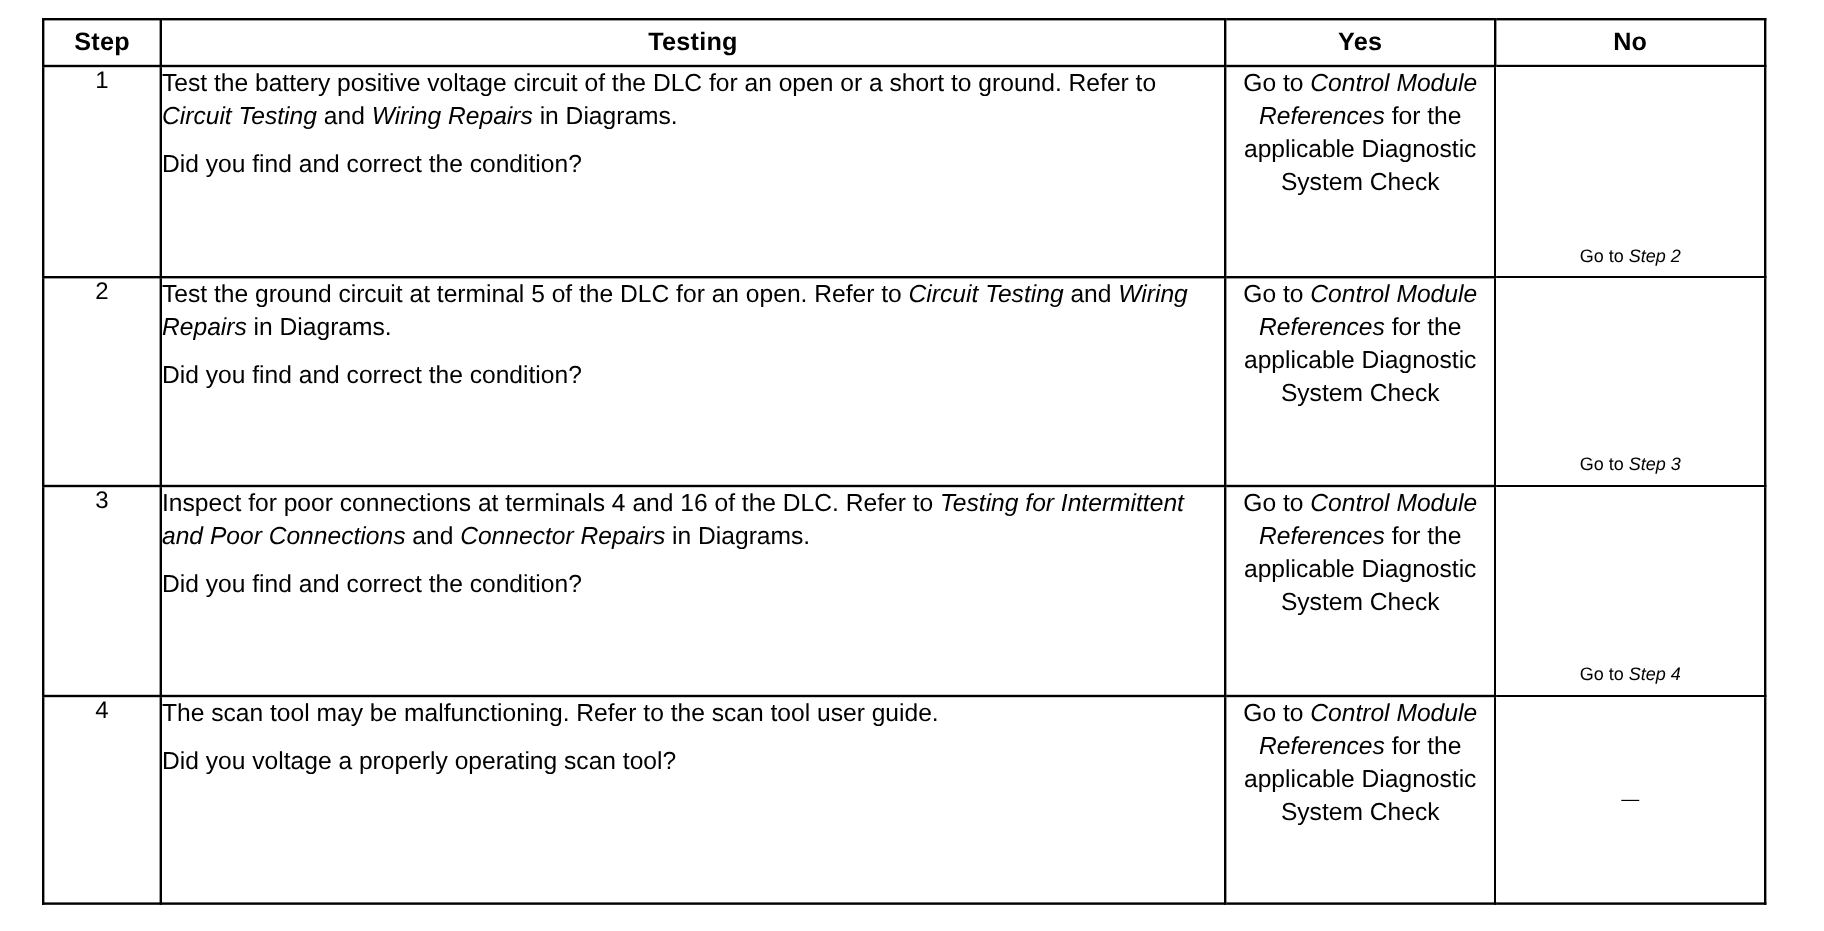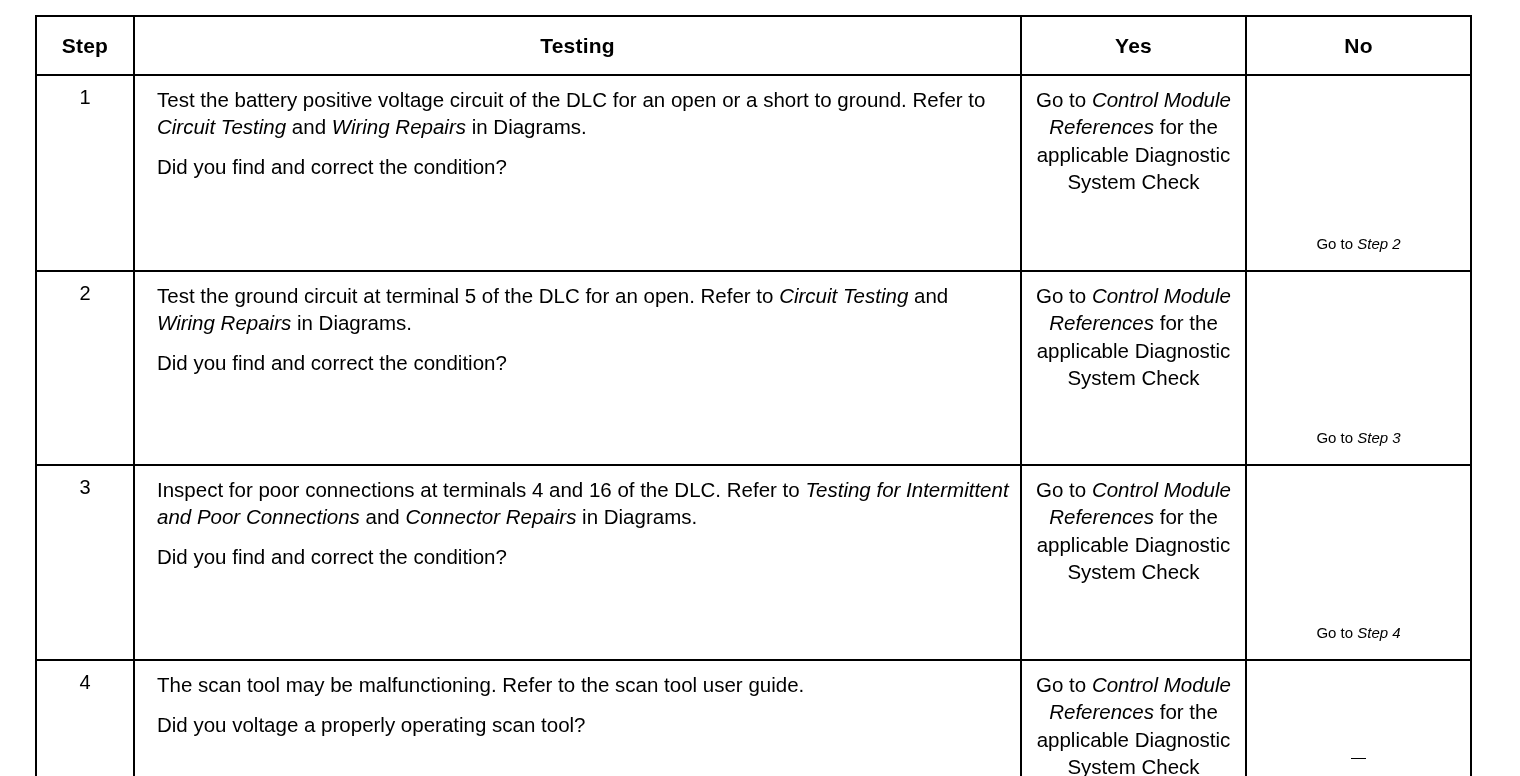--- a/index.html
+++ b/index.html
@@ -29,21 +29,21 @@
     top: 15px;
     width: 1435px;
     border-collapse: collapse;
     table-layout: fixed;
     background: #ffffff;
   }
 
   .diag-table td,
   .diag-table th {
     border: 2px solid #000000;
-    padding: 10px;
+    padding: 0;
     vertical-align: top;
     background: #ffffff;
   }
 
   
   .col-step   { width: 98px;  }
   .col-action { width: 887px; }
   .col-yes    { width: 225px; }
   .col-no     { width: 225px; }
 
@@ -66,21 +66,21 @@
   }
 
   
   .cell-action {
     padding: 10px 14px 10px 12px;
     font-size: 20.5px;
     line-height: 1.32;
     text-align: left;
   }
   .action-para {
-    margin: 0 0 13px 12px;
+    margin: 0 0 13px 0;
   }
   .action-para:last-child {
     margin-bottom: 0;
   }
 
   
   .cell-yes {
     padding: 8px 10px 6px 10px;
     text-align: center;
     vertical-align: top;

